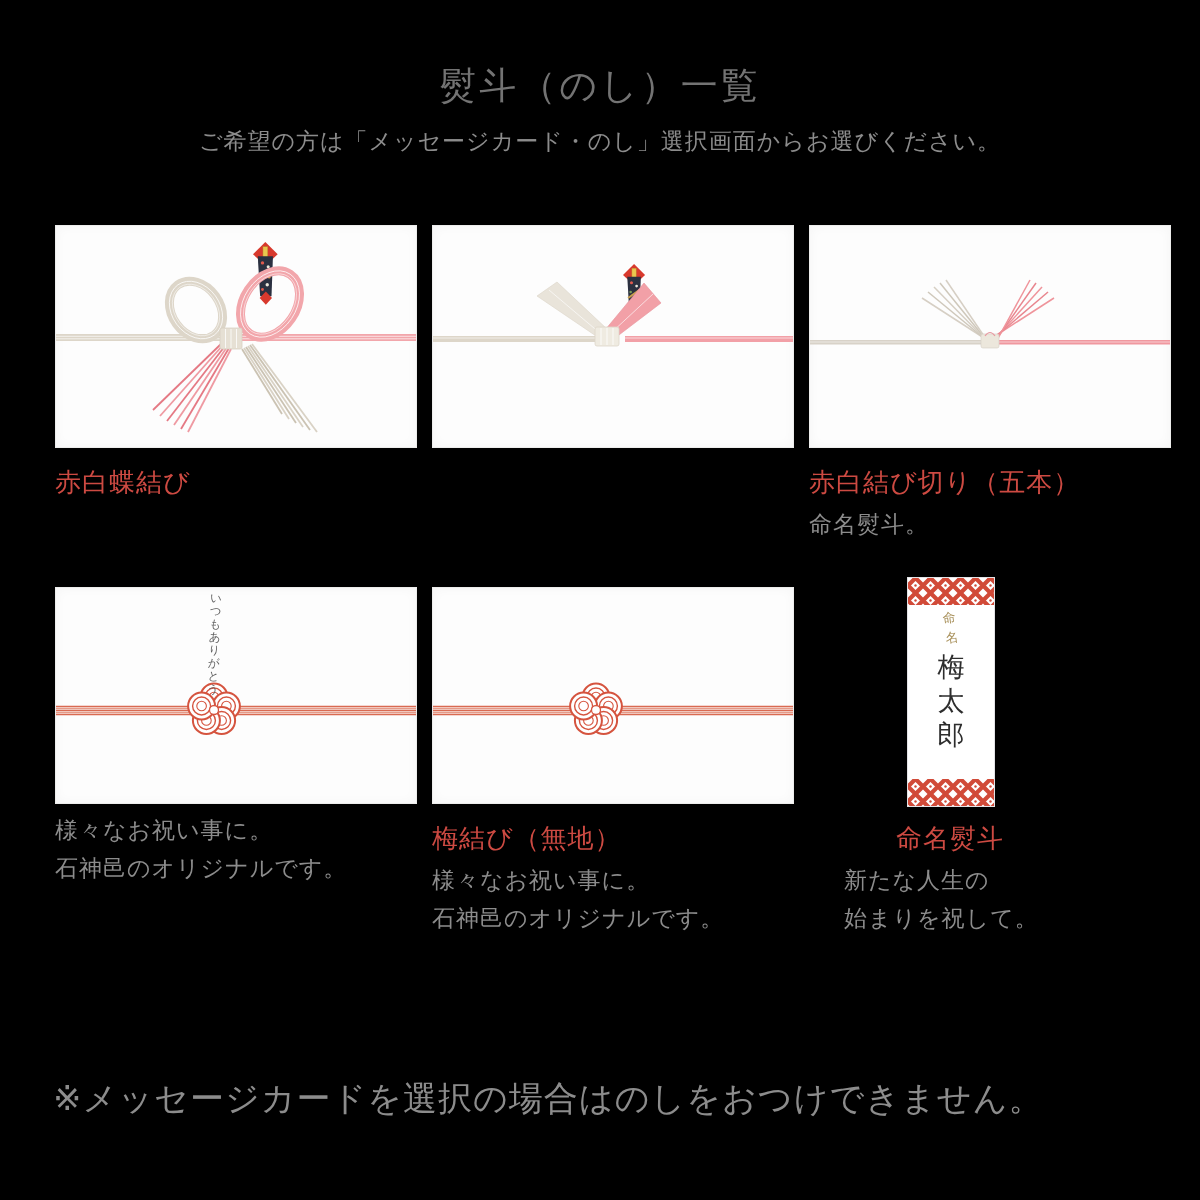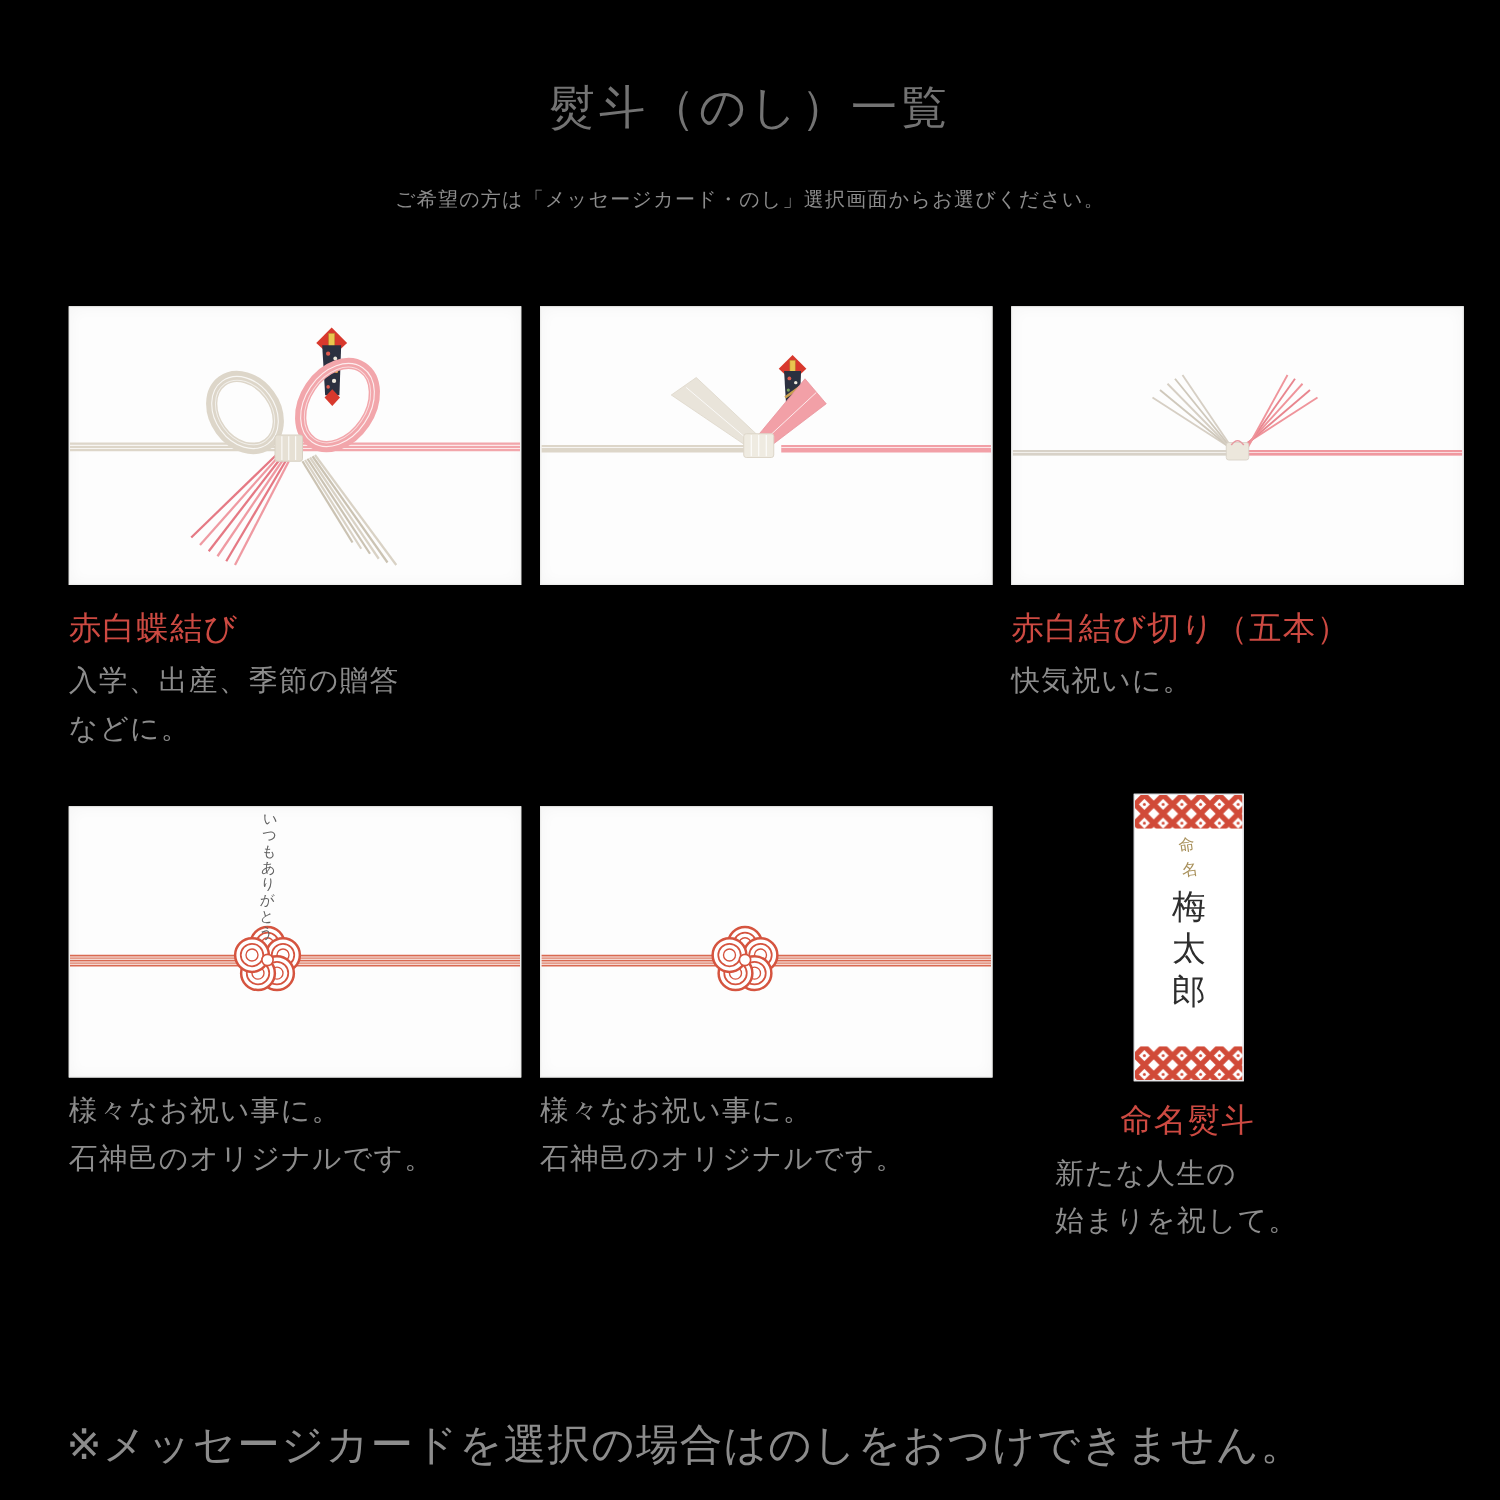--- a/index.html
+++ b/index.html
@@ -12,23 +12,23 @@
     overflow: hidden;
   }
   .page-title {
     margin: 0; padding-top: 64px;
     text-align: center;
     font-size: 37px; line-height: 44px;
     font-weight: 500; letter-spacing: 3px;
     color: #737373;
   }
   .page-subtitle {
-    margin: 36px 0 0;
+    margin: 16px 0 0;
     text-align: center;
-    font-size: 16px; line-height: 34px;
+    font-size: 23px; line-height: 34px;
     letter-spacing: 1px;
     color: #8c8c8c;
   }
   .grid {
     margin: 67px 0 0 55px;
     width: 1116px;
     display: grid;
     grid-template-columns: repeat(3, 362px);
     column-gap: 15px;
     row-gap: 44px;
@@ -196,22 +196,20 @@
             <line x1="196" y1="118" x2="261" y2="206" stroke="#d9d2c5"></line>
           </g>
           <rect x="164" y="102" width="22" height="21" rx="2" fill="#e6e0d4" stroke="#d8d1c3" stroke-width="0.8"></rect>
           <line x1="169.5" y1="103" x2="169.5" y2="122" stroke="rgba(255,255,255,0.85)" stroke-width="0.9"></line>
           <line x1="175" y1="103" x2="175" y2="122" stroke="rgba(255,255,255,0.85)" stroke-width="0.9"></line>
           <line x1="180.5" y1="103" x2="180.5" y2="122" stroke="rgba(255,255,255,0.85)" stroke-width="0.9"></line>
         </svg>
       </div>
       <figcaption>
         <h3 class="label">赤白蝶結び</h3>
-        <p class="desc">入学、出産、季節の贈答
-などに。</p>
       </figcaption>
     </figure>
 
     <figure class="card">
       <div class="photo">
         <svg width="360" height="223" viewBox="0 0 360 223">
           <rect x="0" y="110" width="164" height="6" fill="#ddd6c9"></rect>
           <rect x="192" y="110" width="168" height="6" fill="#f2a0a7"></rect>
           <line x1="0" y1="112" x2="164" y2="112" stroke="rgba(255,255,255,0.75)" stroke-width="0.8"></line>
           <line x1="192" y1="112" x2="360" y2="112" stroke="rgba(255,255,255,0.75)" stroke-width="0.8"></line>
@@ -246,21 +244,21 @@
             <line x1="184" y1="114" x2="232" y2="61" stroke="#ef949b"></line>
             <line x1="185" y1="115" x2="226" y2="57" stroke="#e8858e"></line>
             <line x1="186" y1="116" x2="220" y2="54" stroke="#ef949b"></line>
           </g>
           <rect x="171" y="108" width="18" height="14" rx="2" fill="#ece7dc" stroke="#d8d2c8" stroke-width="0.7"></rect>
           <path d="M175,110 q5,-7 10,0" fill="none" stroke="#e79aa1" stroke-width="1.2"></path>
         </svg>
       </div>
       <figcaption>
         <h3 class="label">赤白結び切り（五本）</h3>
-        <p class="desc">快気祝いに。</p>
+        <p class="desc">命名熨斗。</p>
       </figcaption>
     </figure>
 
     <figure class="card card--r2">
       <div class="photo">
         <svg width="360" height="217" viewBox="0 0 360 217">
           <g fill="none" stroke-width="1.3">
             <line x1="0" y1="118.5" x2="360" y2="118.5" stroke="#d96a52"></line>
             <line x1="0" y1="120.5" x2="360" y2="120.5" stroke="#e59a88"></line>
             <line x1="0" y1="122.5" x2="360" y2="122.5" stroke="#d96a52"></line>
@@ -293,20 +291,21 @@
             <line x1="0" y1="118.5" x2="360" y2="118.5" stroke="#d96a52"></line>
             <line x1="0" y1="120.5" x2="360" y2="120.5" stroke="#e59a88"></line>
             <line x1="0" y1="122.5" x2="360" y2="122.5" stroke="#d96a52"></line>
             <line x1="0" y1="124.5" x2="360" y2="124.5" stroke="#e59a88"></line>
             <line x1="0" y1="126.5" x2="360" y2="126.5" stroke="#d96a52"></line>
           </g>
           <use href="#plum" transform="translate(163,122)"></use>
         </svg>
       </div>
       <figcaption>
+        <h3 class="label">梅結び（無地）</h3>
         <p class="desc">様々なお祝い事に。
 石神邑のオリジナルです。</p>
       </figcaption>
     </figure>
 
     <figure class="card card--r2">
       <div class="photo photo--plain">
         <div class="name-tag">
           <svg class="tag-band tag-band--top" width="86" height="27">
               <rect width="86" height="27" fill="url(#lattice)"></rect>

